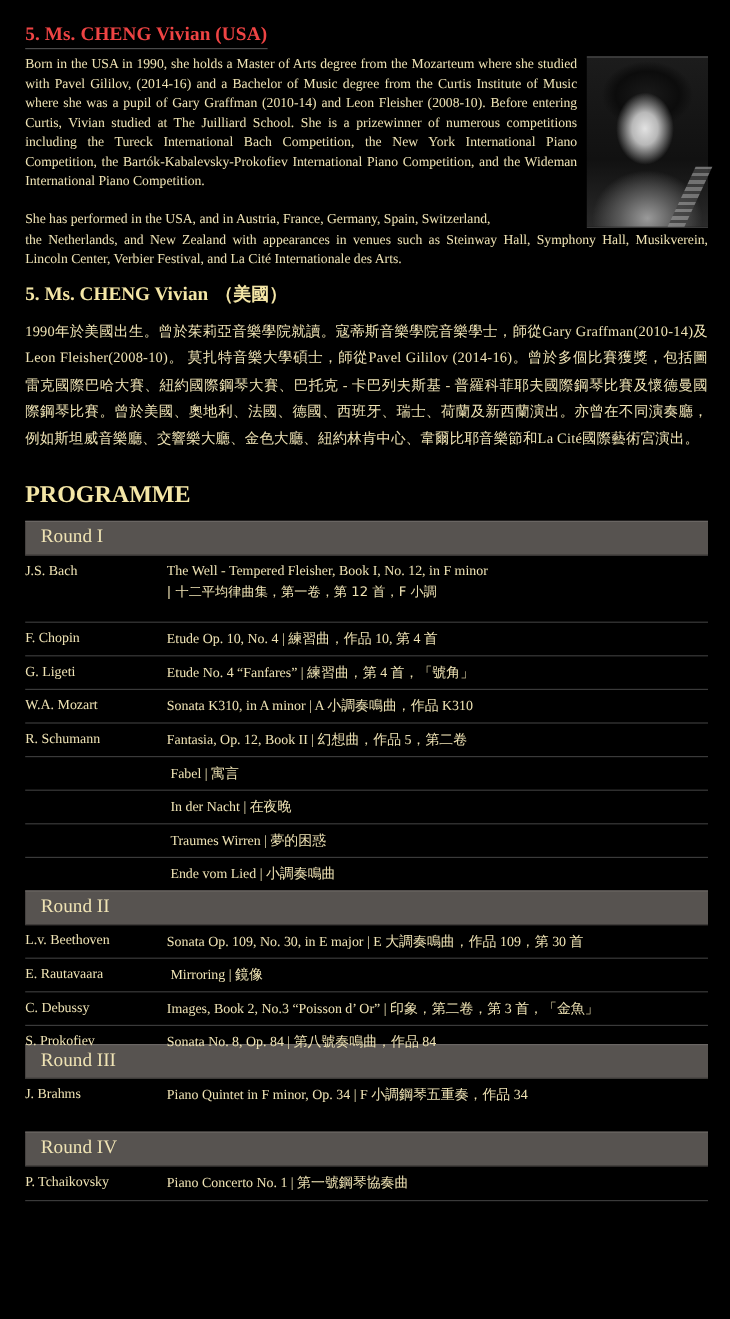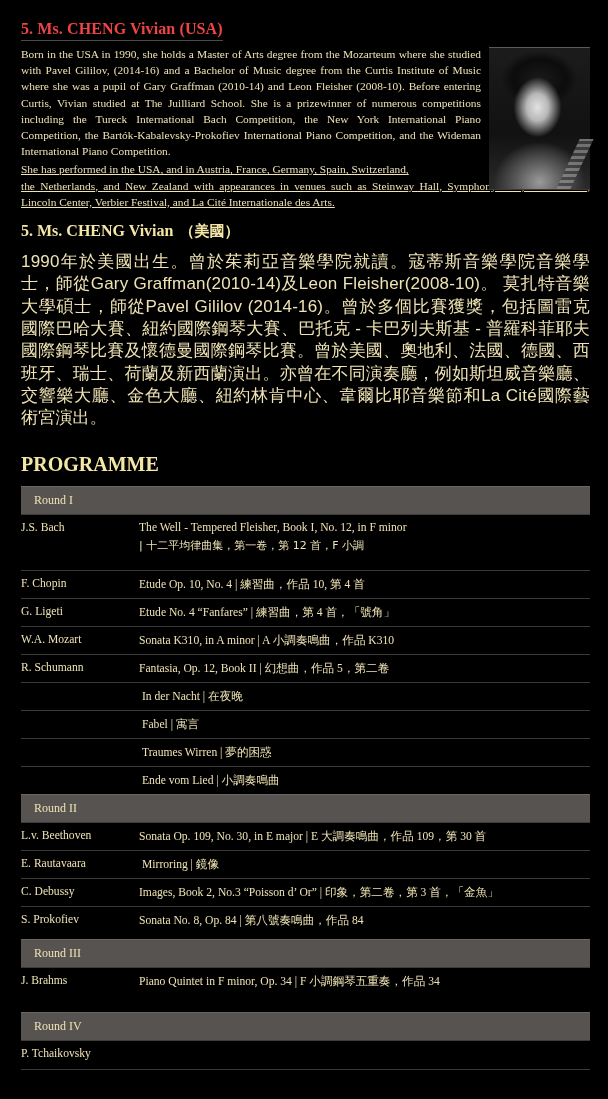--- a/index.html
+++ b/index.html
@@ -33,41 +33,41 @@
     position: absolute; right: 8px; bottom: 0; width: 14px; height: 50px;
     transform: skewX(-25deg);
     background: repeating-linear-gradient(0deg, #888 0 3px, #444 3px 6px);
     opacity: .8;
   }
   .bio-p {
     margin: 0; font-size: 11.4px; line-height: 16.2px; text-align: justify;
     color: #efe3b4;
   }
   .bio-p.first { width: 460px; }
-  .bio-p.second { margin-top: 2px; text-decoration: underline; }
+  .bio-p.second { margin-top: 16px; }
   .bio-p.second .narrow { display: block; width: 460px; }
   .heading-zh {
     margin: 12px 0 0 0;
     font-size: 16px; font-weight: bold; color: #f4e6a6;
   }
   .heading-zh .paren { font-family: "DejaVu Sans", sans-serif; font-size: 15px; margin-left: 6px; }
   .bio-zh {
-    margin: 10px 0 0 0; font-size: 17px; line-height: 22.3px;
-    font-family: Liberation Sans, sans-serif; color: #efe3b4;
+    margin: 10px 0 0 0; font-size: 12px; line-height: 22.3px;
+    font-family: Liberation Serif, serif; color: #efe3b4;
     text-align: justify; letter-spacing: 0.2px;
   }
   .prog-title {
     margin: 24px 0 0 0; font-size: 20px; font-weight: bold; color: #f4e6a6;
   }
   .prog { margin-top: 10px; width: 569px; }
   .round {
     height: 29px; background: #575350; border-top: 1px solid #6a6663; border-bottom: 1px solid #3e3b39;
     box-sizing: border-box;
     display: flex; align-items: center; padding-left: 13px;
-    font-size: 12px; color: #efe3b4;
+    font-size: 16px; color: #efe3b4;
   }
   .row {
     display: flex; border-bottom: 1px solid #3a3a3a;
     font-size: 11.6px; color: #efe3b4; box-sizing: border-box;
   }
   .row.no-border { border-bottom: none; }
   .composer { width: 118px; flex: none; padding-top: 6px; }
   .work { flex: 1; padding-top: 6px; }
   .work .line2 { display: block; margin-top: 4px; font-family: "DejaVu Sans", sans-serif; font-size: 11px; }
   .indent { padding-left: 3px; }
@@ -118,25 +118,25 @@
     <div class="row" style="height:28px">
       <div class="composer">W.A. Mozart</div>
       <div class="work">Sonata K310, in A minor | A 小調奏鳴曲，作品 K310</div>
     </div>
     <div class="row" style="height:28px">
       <div class="composer">R. Schumann</div>
       <div class="work">Fantasia, Op. 12, Book II | 幻想曲，作品 5，第二卷</div>
     </div>
     <div class="row" style="height:28px">
       <div class="composer"></div>
-      <div class="work indent">In der Nacht | 在夜晚</div>
+      <div class="work indent">Fabel | 寓言</div>
     </div>
     <div class="row" style="height:28px">
       <div class="composer"></div>
-      <div class="work indent">Fabel | 寓言</div>
+      <div class="work indent">In der Nacht | 在夜晚</div>
     </div>
     <div class="row" style="height:28px">
       <div class="composer"></div>
       <div class="work indent">Traumes Wirren | 夢的困惑</div>
     </div>
     <div class="row no-border" style="height:27px">
       <div class="composer"></div>
       <div class="work indent">Ende vom Lied | 小調奏鳴曲</div>
     </div>
 
@@ -146,30 +146,31 @@
       <div class="work">Sonata Op. 109, No. 30, in E major | E 大調奏鳴曲，作品 109，第 30 首</div>
     </div>
     <div class="row" style="height:28px">
       <div class="composer">E. Rautavaara</div>
       <div class="work indent">Mirroring | 鏡像</div>
     </div>
     <div class="row" style="height:28px">
       <div class="composer">C. Debussy</div>
       <div class="work">Images, Book 2, No.3 “Poisson d’ Or” | 印象，第二卷，第 3 首，「金魚」</div>
     </div>
-    <div class="row no-border" style="height:32px">
+    <div class="row no-border" style="height:15px">
       <div class="composer">S. Prokofiev</div>
       <div class="work">Sonata No. 8, Op. 84 | 第八號奏鳴曲，作品 84</div>
     </div>
 
     <div class="round">Round III</div>
     <div class="row no-border" style="height:44px">
       <div class="composer">J. Brahms</div>
       <div class="work">Piano Quintet in F minor, Op. 34 | F 小調鋼琴五重奏，作品 34</div>
     </div>
 
     <div class="round">Round IV</div>
     <div class="row" style="height:29px">
       <div class="composer">P. Tchaikovsky</div>
+      <div class="work">Piano Concerto No. 1 | 第一號鋼琴協奏曲</div>
     </div>
 
   </div>
 </div>
 
 </body></html>

